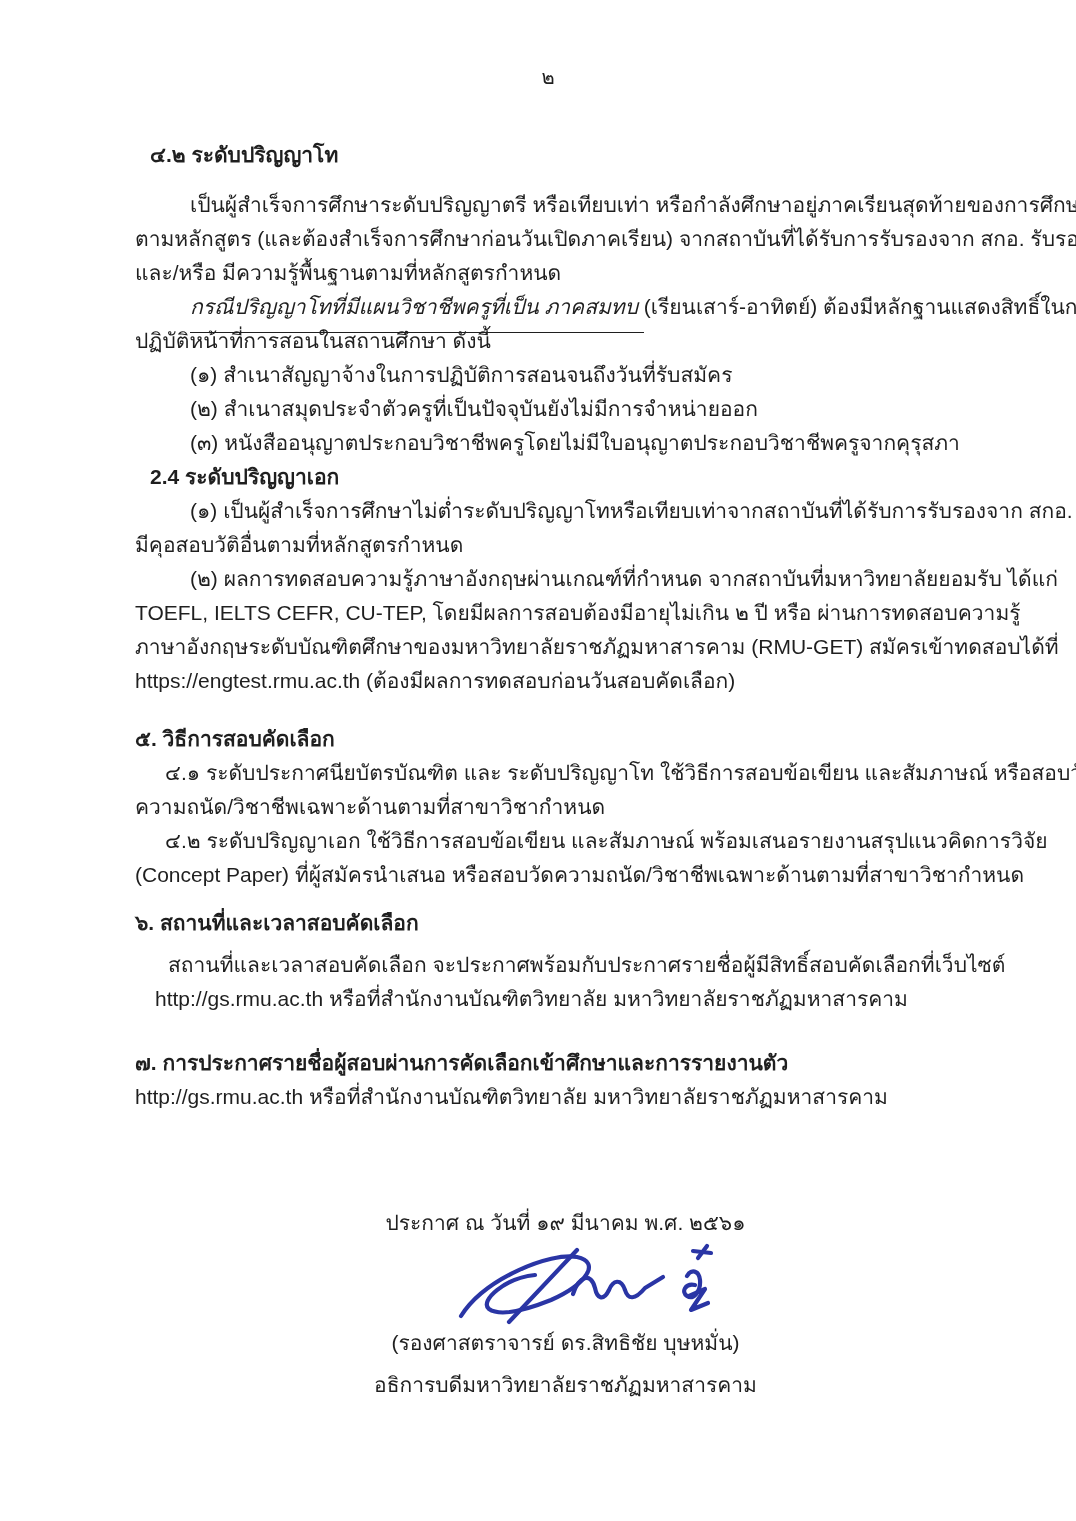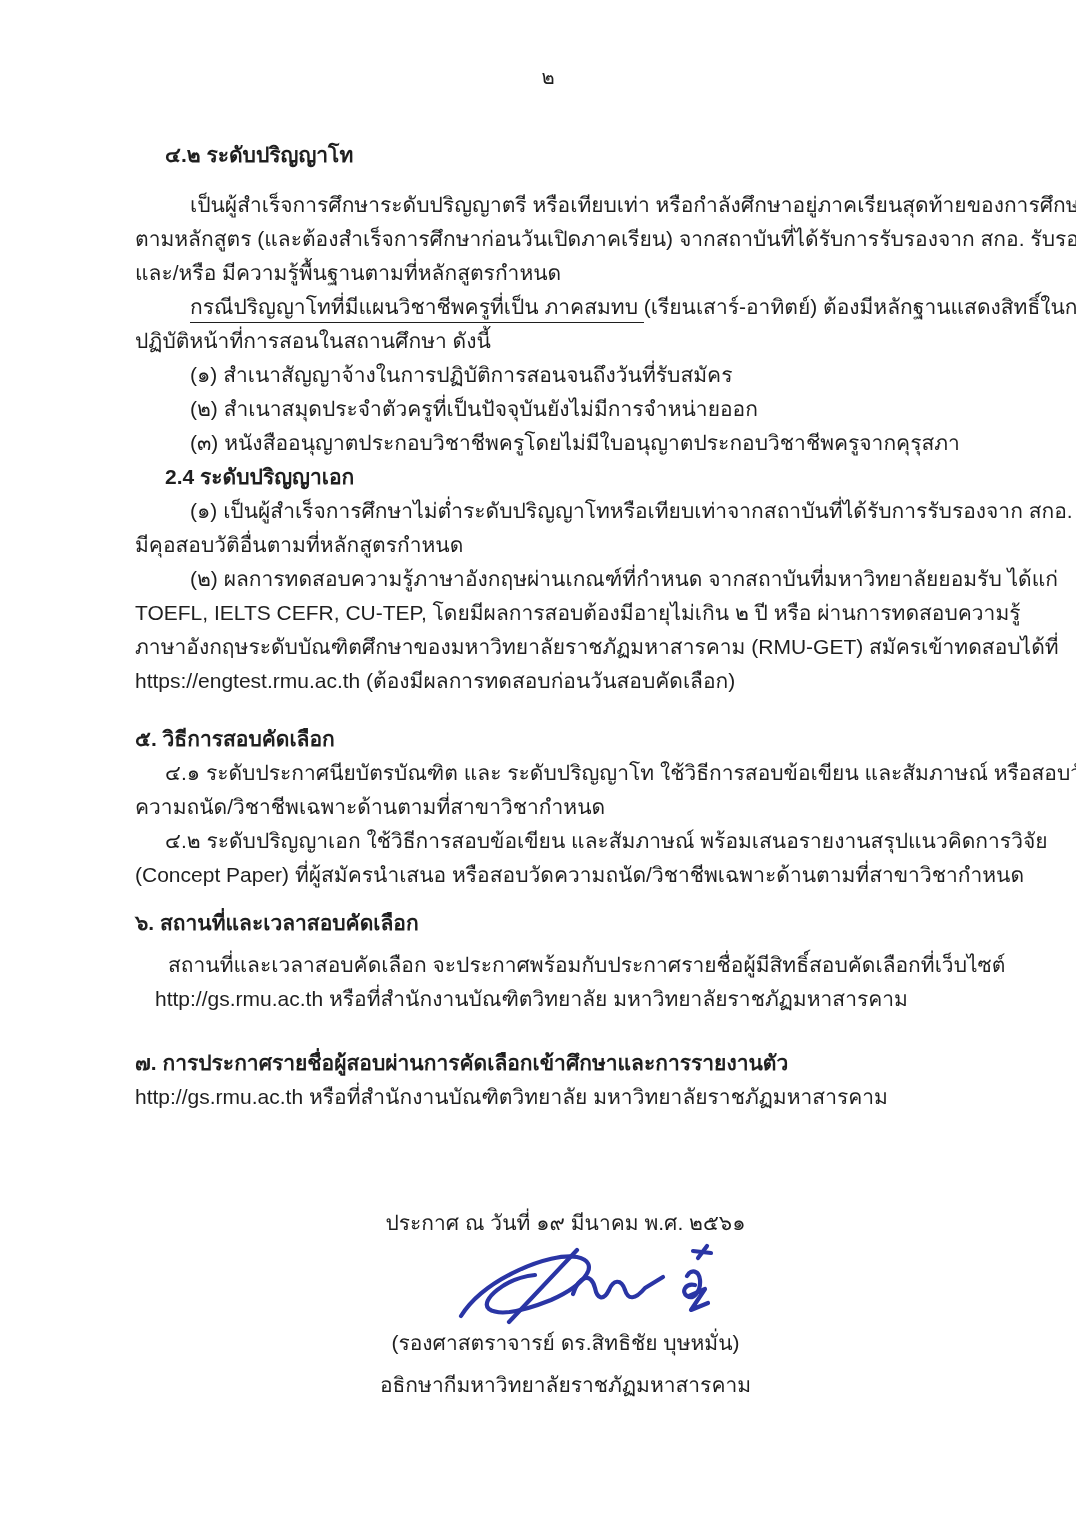--- a/index.html
+++ b/index.html
@@ -9,32 +9,32 @@
     margin:0 auto;
     background:#ffffff;
     font-family:"Liberation Sans","DejaVu Sans",sans-serif;
     color:#1f1f1f;
     overflow:hidden;
   }
   .content{padding:0 115px 0 135px;}
   .line{line-height:34px;font-size:21px;white-space:nowrap;}
   .bold{font-weight:bold;}
   .pagenum{margin-top:60px;text-align:center;font-size:20px;}
-  .h-sub{margin-left:30px;font-weight:bold;}
+  .h-sub{margin-left:15px;font-weight:bold;}
   .ind55{padding-left:55px;}
   .ind30{padding-left:30px;}
   .ind33{padding-left:33px;}
   .ind20{padding-left:20px;}
   .mt16{margin-top:16px;}
   .mt12{margin-top:24px;}
   .mt14{margin-top:14px;}
   .mt30{margin-top:30px;}
   .mt44{margin-top:44px;}
   .mt8{margin-top:8px;}
-  .u{border-bottom:1.6px solid #1f1f1f;padding-bottom:4px;}
+  .u{border-bottom:1.6px solid #1f1f1f;padding-bottom:14px;font-style:italic;}
   .footer{margin-top:92px;text-align:center;padding-left:35px;}
   .footer .line{white-space:normal;}
   .sig-wrap{height:62px;margin-top:2px;text-align:center;overflow:visible;}
   .sig-wrap svg{overflow:visible;margin-left:40px;}
   .name-line{margin-top:22px;}
 </style>
 </head>
 <body>
 
 <div class="page">
@@ -80,17 +80,17 @@
           <path d="M10,74 C34,36 100,10 126,15 C150,20 136,42 100,58 C70,70 48,74 38,67 C28,59 54,36 84,33"></path>
           <path d="M126,8 L58,80"></path>
           <path d="M122,52 C128,34 140,30 144,46 C146,56 152,60 158,48 C162,38 170,36 174,48 C177,58 184,58 194,46 L212,35"></path>
           <path d="M236,34 C240,27 248,28 249,38 C250,50 242,58 236,54 C230,50 234,41 244,43"></path>
           <path d="M238,54 L254,47 L240,68 L257,61"></path>
           <path d="M247,16 L256,4"></path>
           <path d="M242,9 L260,11"></path>
         </svg>
       </div>
       <div class="line name-line">(รองศาสตราจารย์ ดร.สิทธิชัย  บุษหมั่น)</div>
-      <div class="line mt8">อธิกษากีมหาวิทยาลัยราชภัฏมหาสารคาม</div>
+      <div class="line mt8">อธิการบดีมหาวิทยาลัยราชภัฏมหาสารคาม</div>
     </div>
 
   </div>
 </div>
 
 </body></html>

